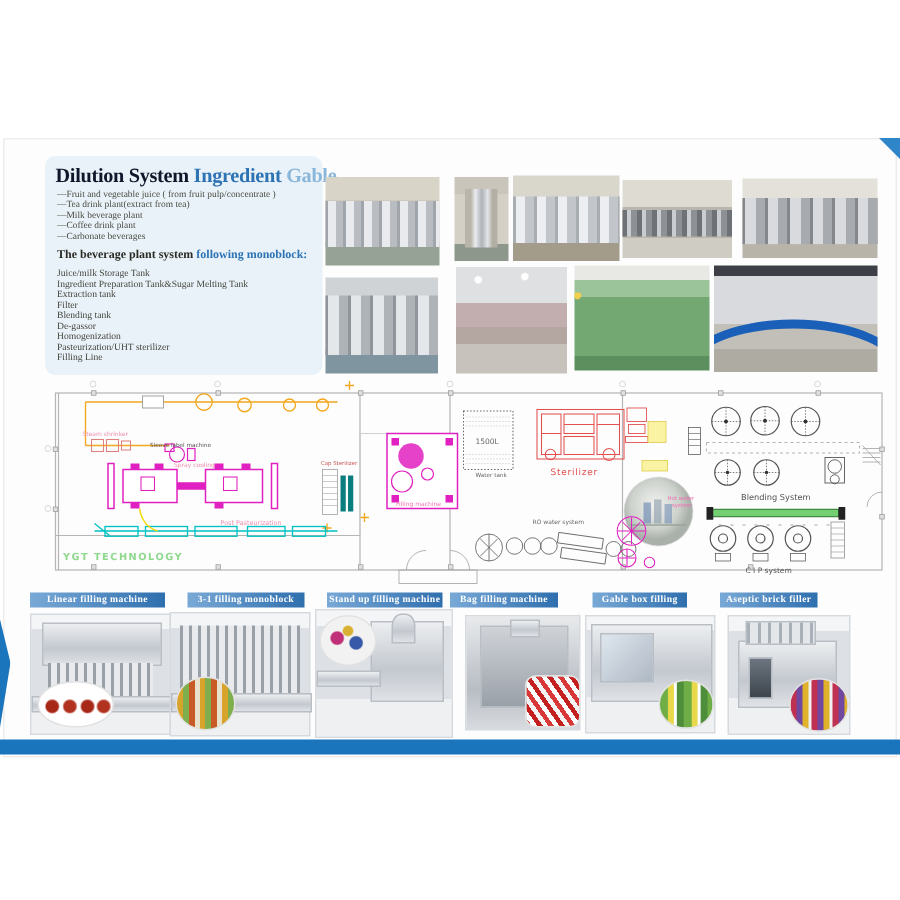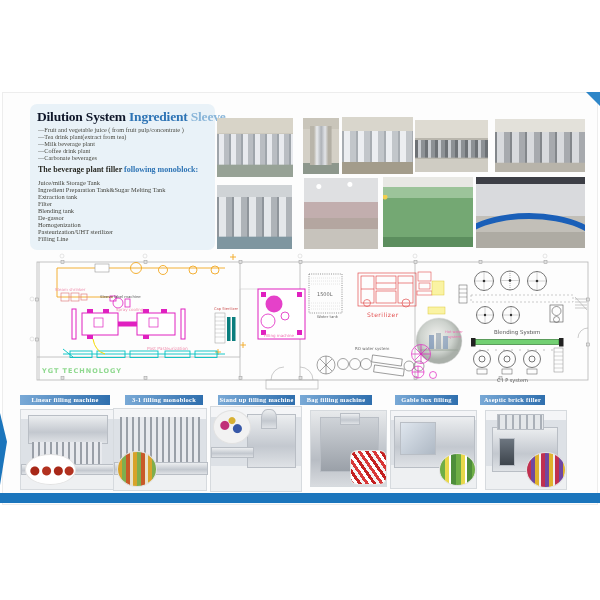--- a/index.html
+++ b/index.html
@@ -94,31 +94,31 @@
 </head>
 <body>
 
 <div class="abs sheet"></div>
 <div class="abs wedge-tr"></div>
 <div class="abs sliver-bl"></div>
 <div class="abs band"></div>
 
 <div class="abs panel"></div>
 <div class="abs title">
-  <span class="t-navy">Dilution System </span><span class="t-blue">Ingredient </span><span class="t-light">Sleeve</span>
+  <span class="t-navy">Dilution System </span><span class="t-blue">Ingredient </span><span class="t-light">Gable</span>
 </div>
 <div class="abs intro">
   <div>—Fruit and vegetable juice ( from fruit pulp/concentrate )</div>
   <div>—Tea drink plant(extract from tea)</div>
   <div>—Milk beverage plant</div>
   <div>—Coffee drink plant</div>
   <div>—Carbonate beverages</div>
 </div>
 <div class="abs ehead">
-  <span class="eh-dark">The beverage plant filler </span><span class="eh-blue">following monoblock:</span>
+  <span class="eh-dark">The beverage plant system </span><span class="eh-blue">following monoblock:</span>
 </div>
 <div class="abs elist">
   <div>Juice/milk Storage Tank</div>
   <div>Ingredient Preparation Tank&amp;Sugar Melting Tank</div>
   <div>Extraction tank</div>
   <div>Filter</div>
   <div>Blending tank</div>
   <div>De-gassor</div>
   <div>Homogenization</div>
   <div>Pasteurization/UHT sterilizer</div>

